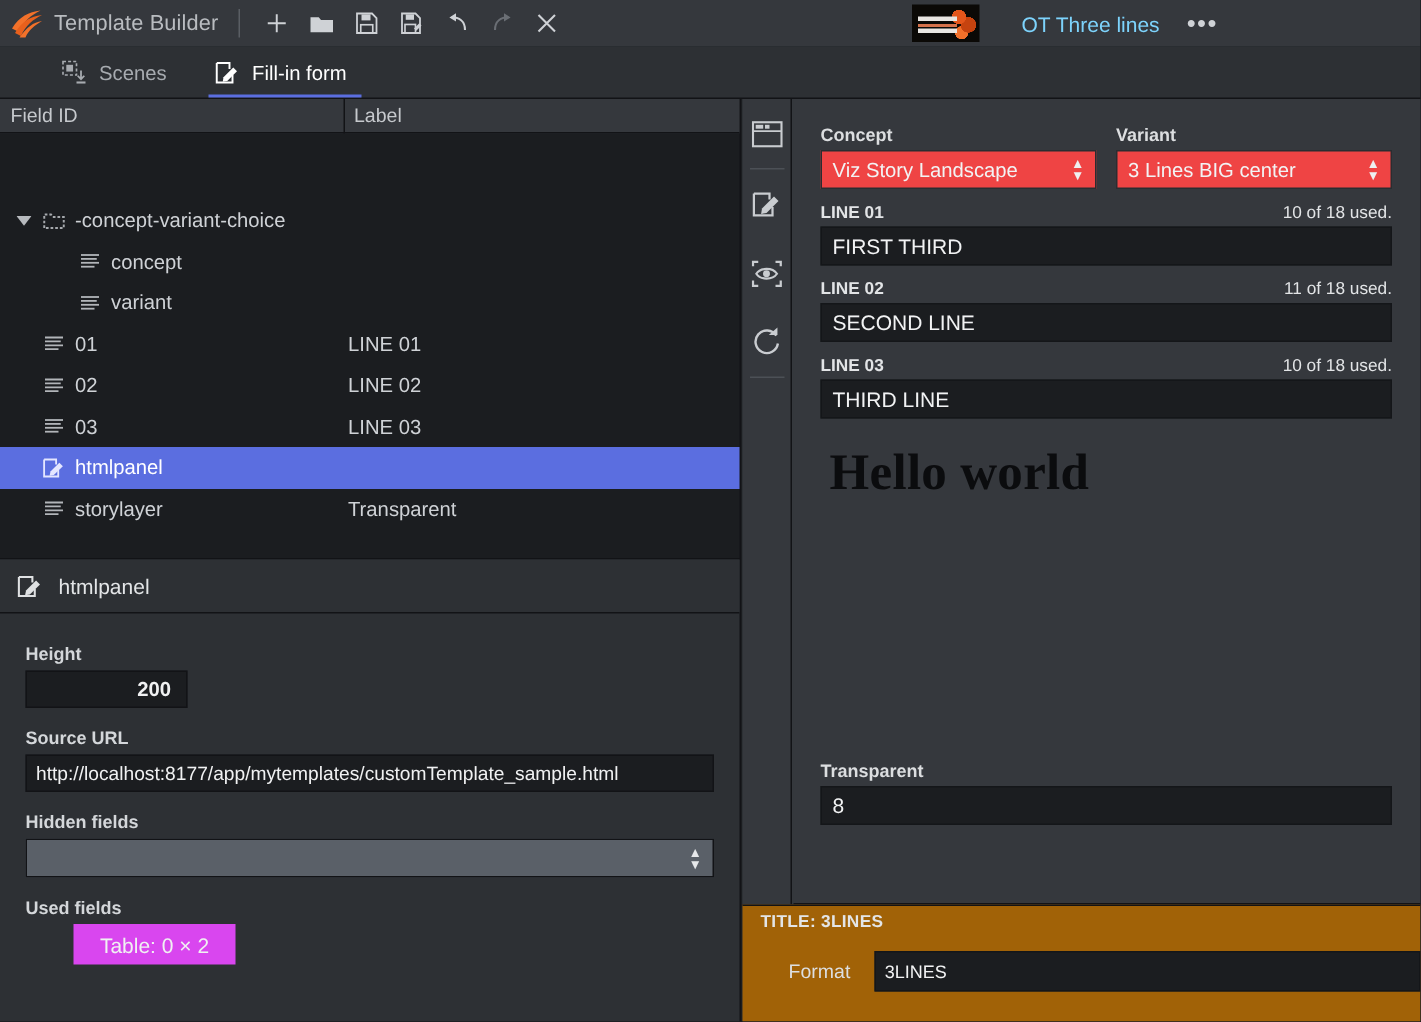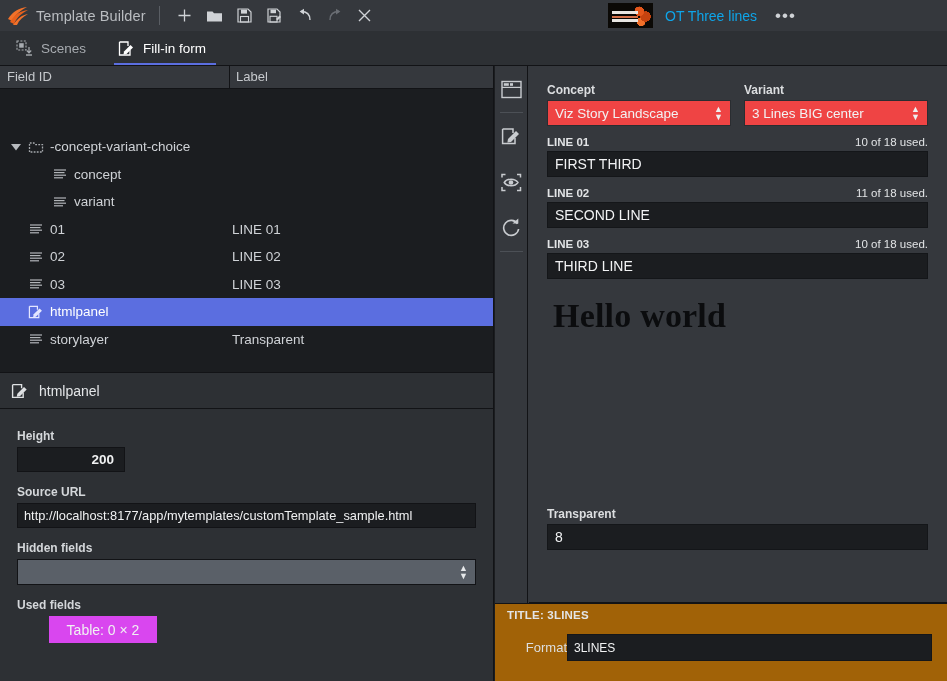--- a/index.html
+++ b/index.html
@@ -47,31 +47,31 @@
   .thumb .b1 { top: 8px;  height: 3px; }
   .thumb .b2 { top: 13px; height: 2px; background: #d5714a; }
   .thumb .b3 { top: 16px; height: 3px; }
   .thumb .blaze {
     position: absolute; right: 2px; top: 2px; width: 18px; height: 21px;
     background:
       radial-gradient(circle at 35% 30%, #e4561b 0 25%, transparent 26%),
       radial-gradient(circle at 70% 55%, #c6430f 0 30%, transparent 31%),
       radial-gradient(circle at 45% 80%, #f2702a 0 22%, transparent 23%);
   }
-  .doc-name { margin-left: 12px; font-size: 14px; color: #0ea5e9; }
+  .doc-name { margin-left: 28px; font-size: 14px; color: #7dd3fc; }
   .doc-dots {
     margin-left: 18px; font-size: 17px; letter-spacing: 1px; color: #cfd2d6;
     line-height: 10px;
   }
 
   
   .tabbar {
     position: absolute; left: 0; top: 31px; width: 947px; height: 35px;
     background: #2d3034; border-bottom: 1px solid #121316;
-    display: flex; align-items: stretch;
+    display: flex; align-items: stretch; padding-left: 25px;
   }
   .tab {
     display: flex; align-items: center; gap: 8px; padding: 0 16px;
     font-size: 13.5px; color: #a7abb0; position: relative;
   }
   .tab.active { color: #ffffff; }
   .tab.active::after {
     content: ""; position: absolute; left: 12px; right: 6px; bottom: 0;
     height: 2px; background: #5b6ee0;
   }
@@ -202,21 +202,21 @@
 
   .bottom-panel {
     position: absolute; left: 0; top: 537px; width: 452px; height: 78px;
     background: #a16207; border-top: 1px solid #121316;
   }
   .bp-title {
     font-size: 11.5px; font-weight: bold; color: #e3e5e7;
     padding: 5px 0 0 12px; letter-spacing: .2px;
   }
   .bp-row {
-    display: flex; align-items: center; gap: 0; margin-top: 13px;
+    display: flex; align-items: center; gap: 16px; margin-top: 13px;
     padding-left: 22px;
   }
   .bp-row .bl { font-size: 13px; color: #dddfe1; width: 50px; text-align: right; }
   .bp-row .bi {
     width: 365px; height: 27px; background: #1b1d20; border: 1px solid #141619;
     display: flex; align-items: center; padding-left: 6px;
     font-size: 12px; color: #f2f3f4;
   }
 </style>
 </head>

